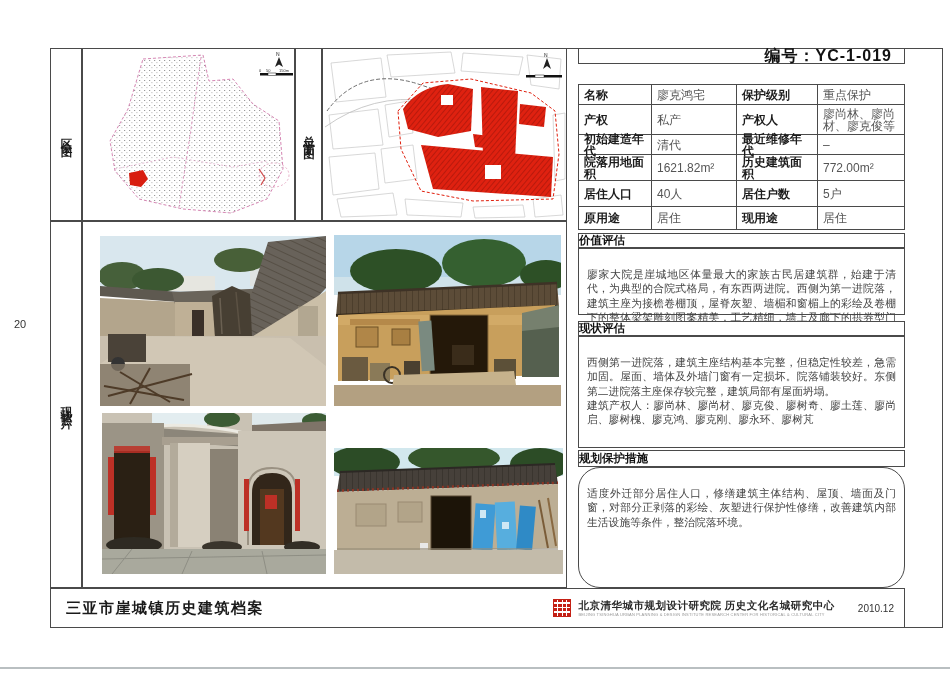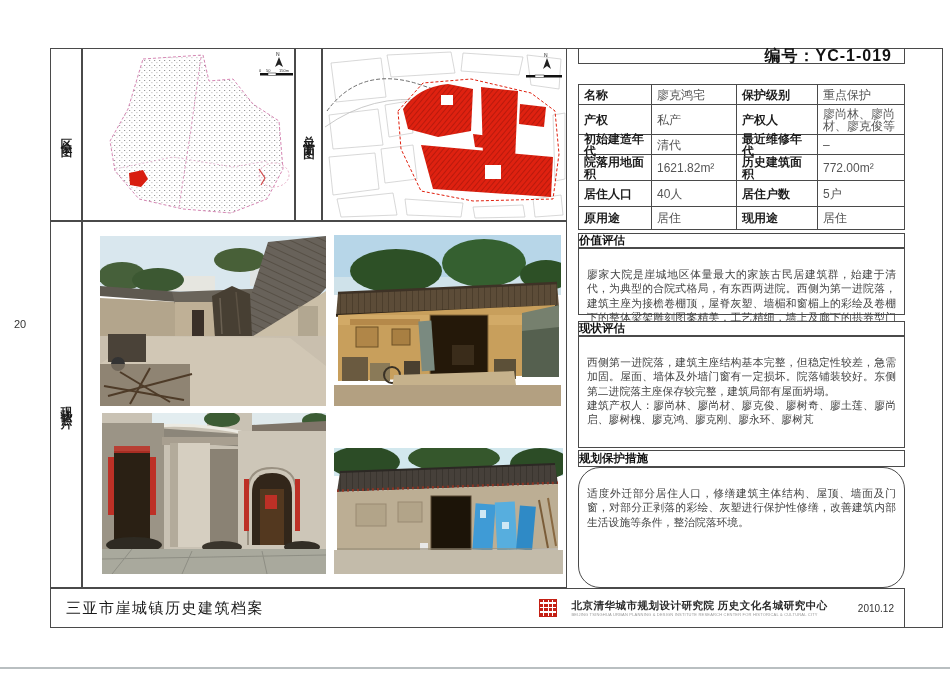--- a/index.html
+++ b/index.html
@@ -15,22 +15,22 @@
   .info-grid{display:grid;grid-template-columns:73px 85px 81px 86px;grid-template-rows:20px 30px 20px 26px 26px 22px;}
   .info-grid > div{border-right:1px solid #4a4a4a;border-bottom:1px solid #4a4a4a;display:flex;align-items:center;
             padding:1px 5px;font-size:12px;line-height:12px;}
   .info-grid > div:nth-child(4n){border-right:none;}
   .info-grid > div.lastrow{border-bottom:none;}
   .ilabel{font-weight:bold;color:#1c1c1c;}
   .ival{color:#555;}
   .sec-head{display:flex;align-items:center;font-size:11.5px;font-weight:bold;color:#111;}
   .sec-body{padding:4px 8px;font-size:10.8px;line-height:14.2px;color:#444;text-align:justify;white-space:pre-line;}
   .footer-band{display:flex;align-items:center;}
-  .footer-title{font-size:15px;font-weight:normal;letter-spacing:1.5px;color:#1a1a1a;padding-left:15px;}
-  .footer-right{position:absolute;right:10px;top:0;height:100%;display:flex;align-items:center;gap:14px;}
+  .footer-title{font-size:15px;font-weight:bold;letter-spacing:1.5px;color:#1a1a1a;padding-left:15px;}
+  .footer-right{position:absolute;right:10px;top:0;height:100%;display:flex;align-items:center;gap:7px;}
   .logo{width:16px;height:16px;background:
         repeating-linear-gradient(0deg,#c42015 0 3px,#ffffff 3px 4.5px),
         repeating-linear-gradient(90deg,#c42015 0 3px,#ffffff 3px 4.5px);
         background-blend-mode:lighten;border:0.5px solid #c42015;}
   .inst-cn{font-size:10.5px;font-weight:bold;color:#2a2a2a;letter-spacing:0.5px;line-height:11px;}
   .inst-en{font-size:4px;color:#999;letter-spacing:0.2px;line-height:5px;margin-top:1px;}
   .footer-date{font-size:10px;color:#333;margin-left:16px;}
   .page-num{position:absolute;left:14px;top:318px;font-size:11px;color:#333;}
   .gray-rule{position:absolute;left:0;top:667px;width:950px;height:2px;background:#b9bfc1;}
   svg{display:block;}

